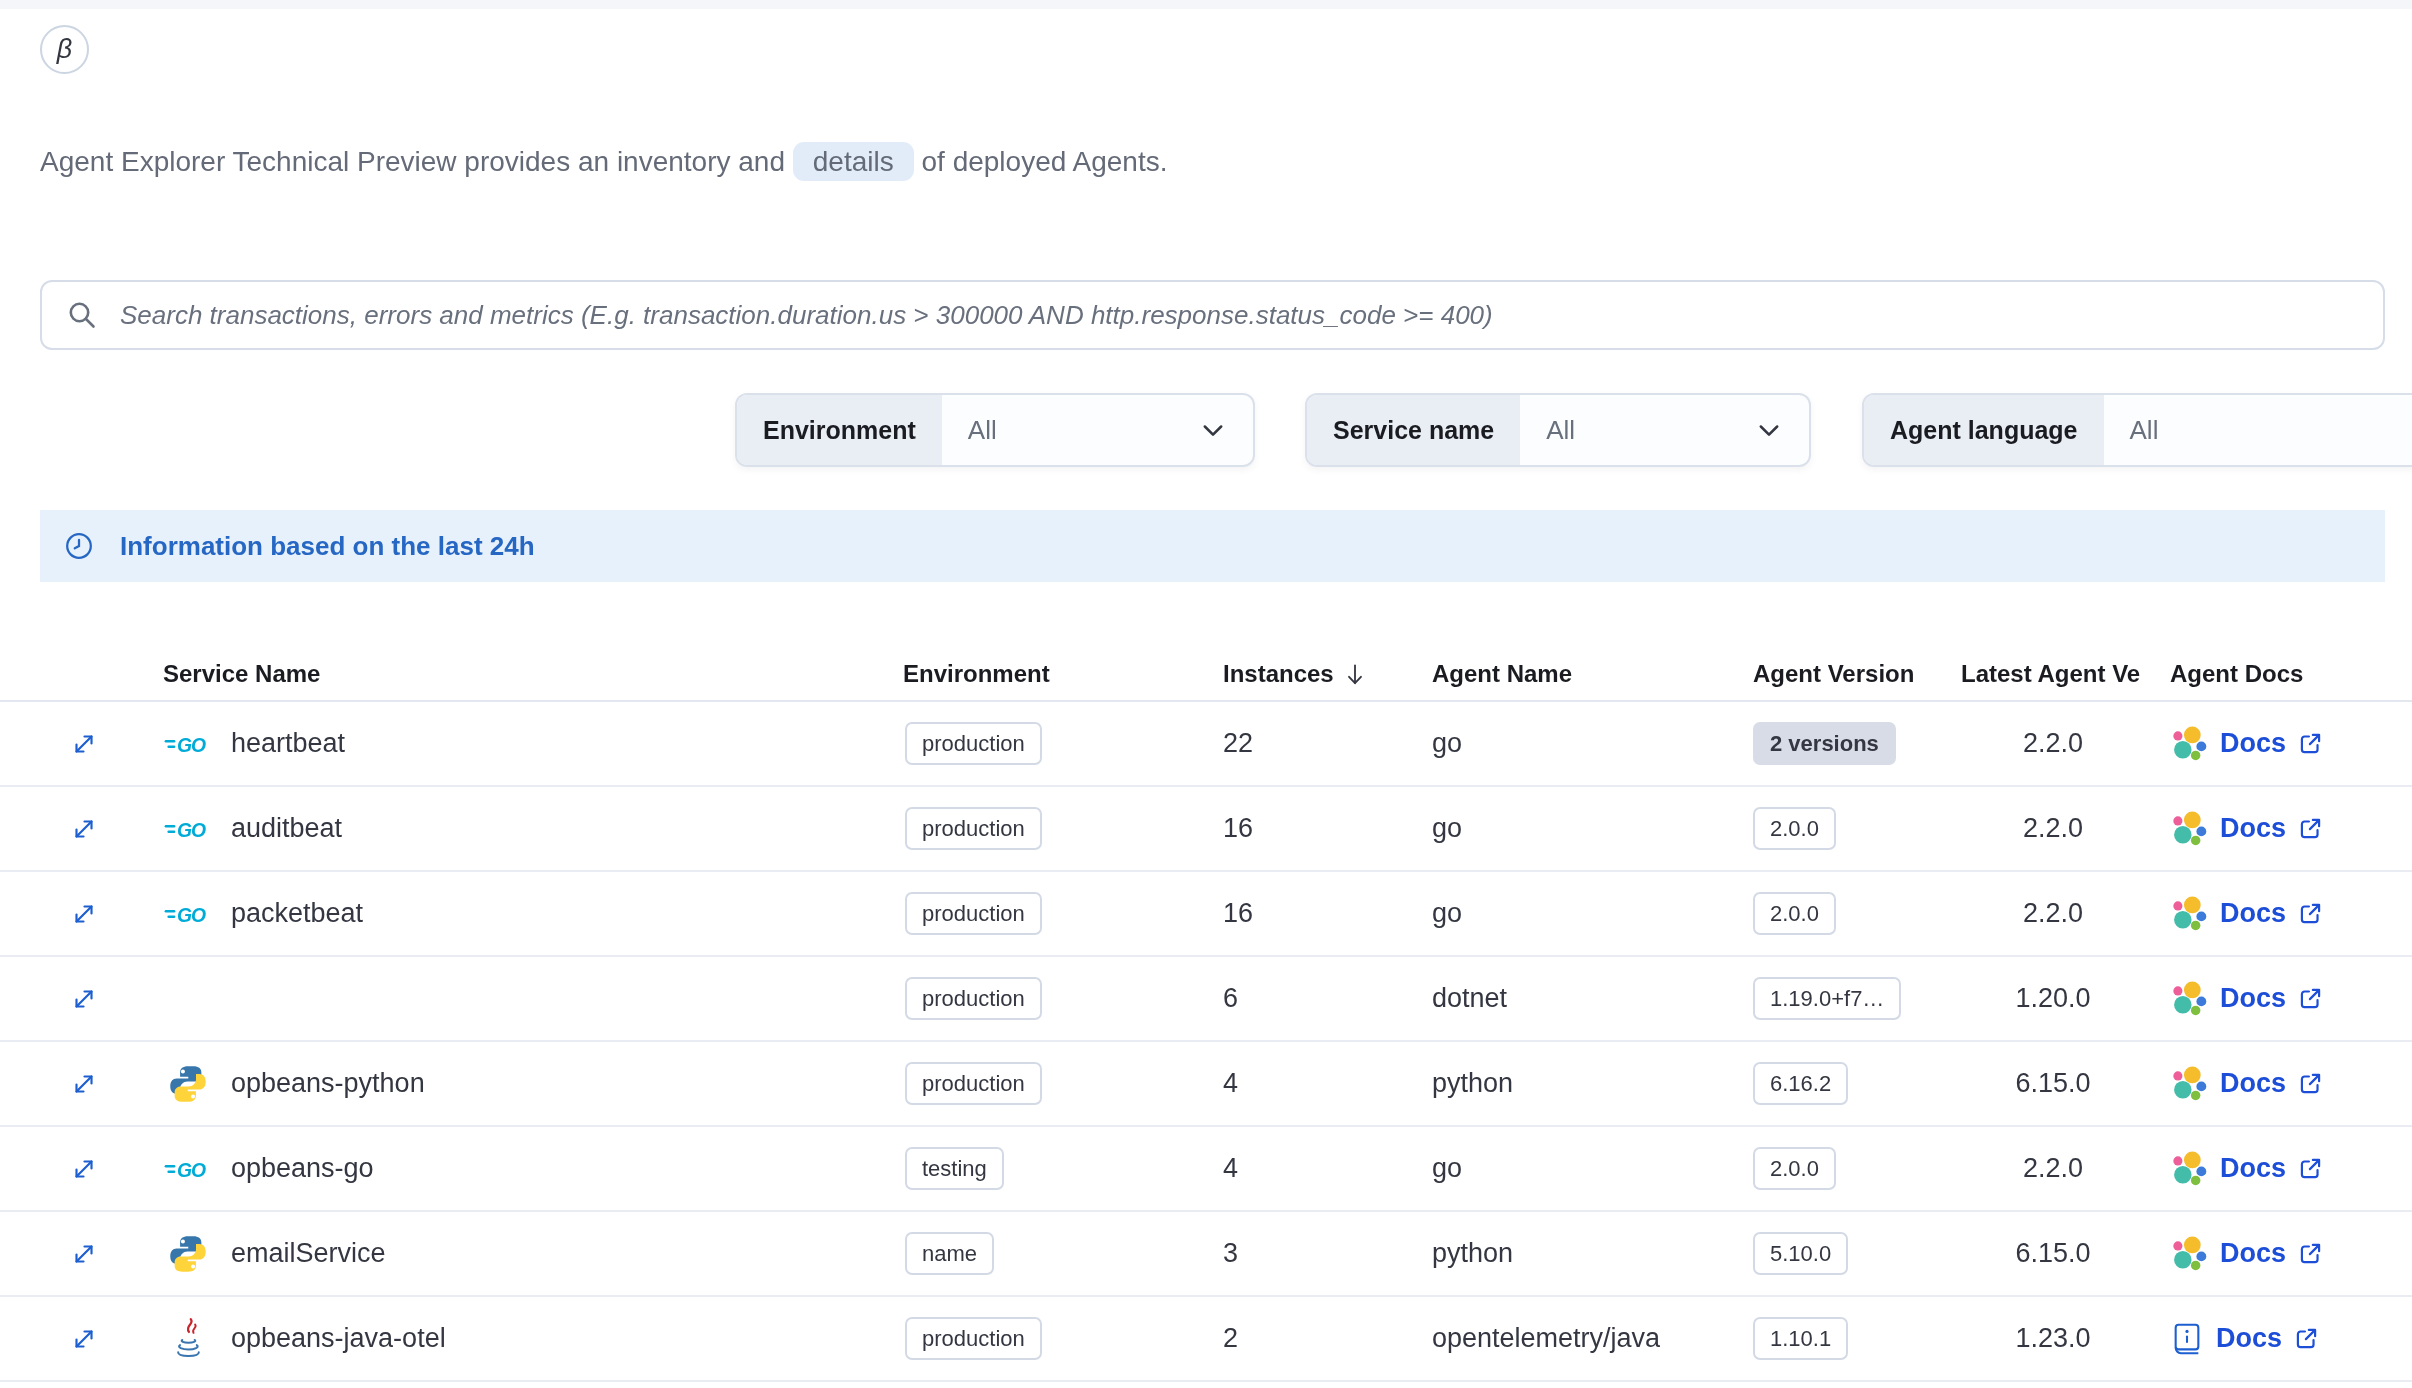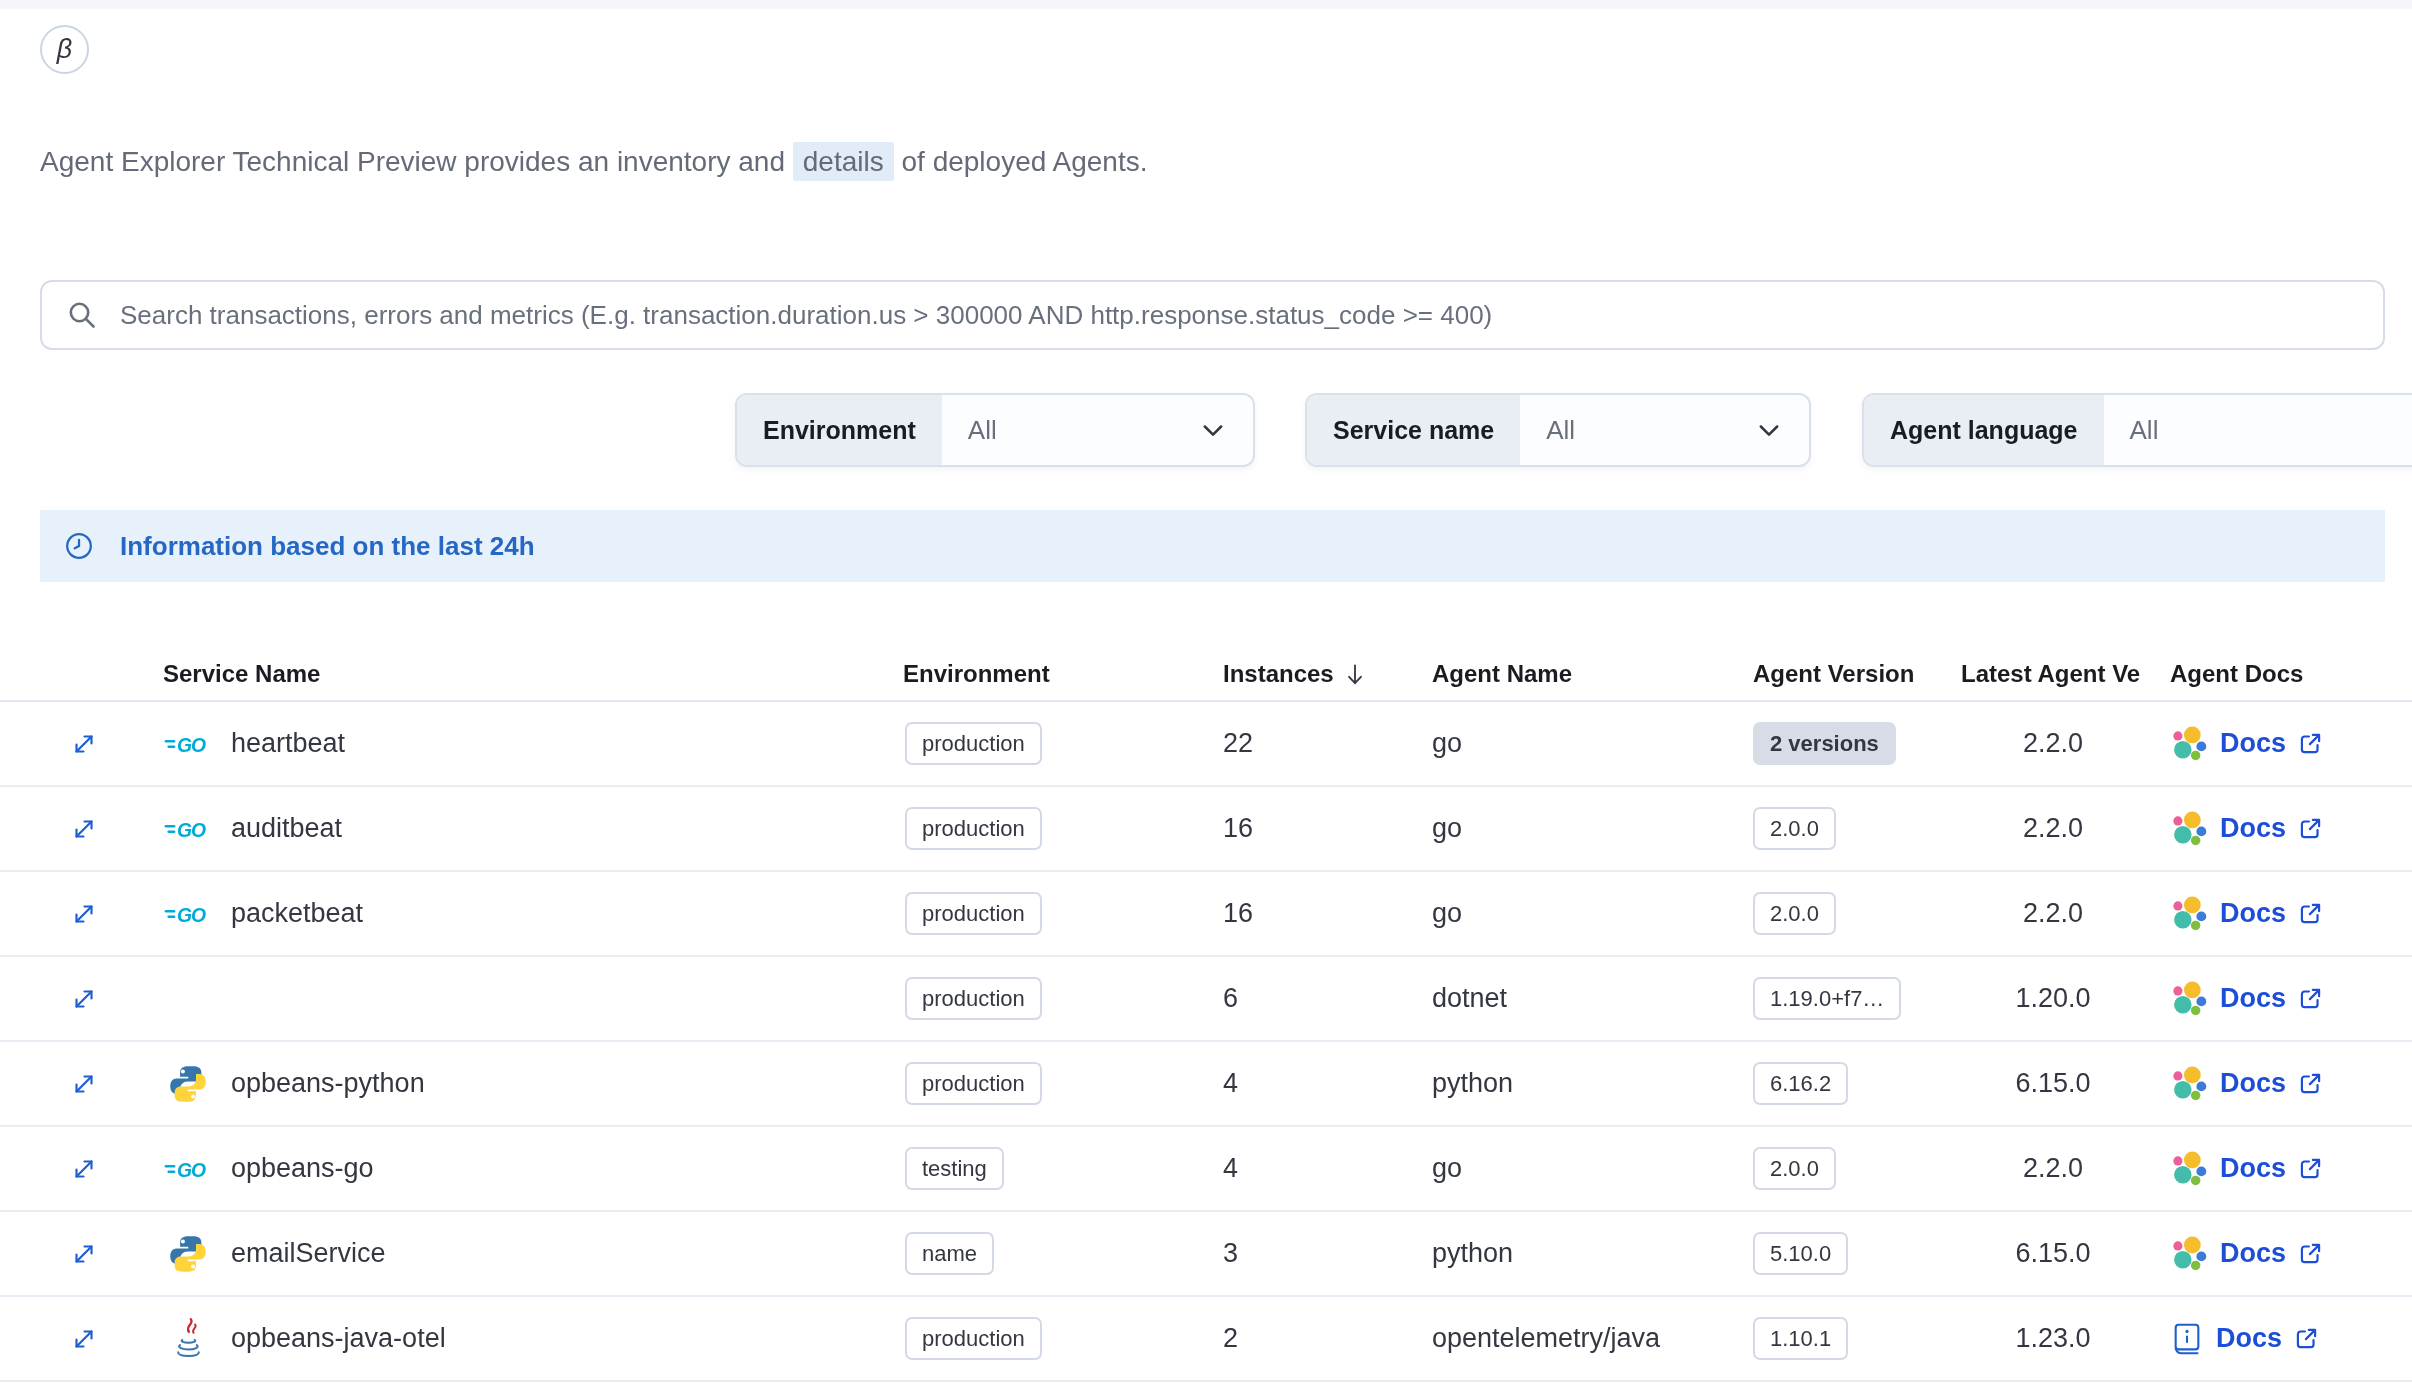--- a/index.html
+++ b/index.html
@@ -10,28 +10,28 @@
     font-family: "Liberation Sans", "DejaVu Sans", sans-serif;
   }
   .topstrip { position:absolute; left:0; top:0; width:2412px; height:9px; background:#f4f6fa; }
 
   
   .title-row { position:absolute; left:40px; top:22px; display:flex; align-items:flex-start; gap:20px; }
   .page-title { margin:0; font-size:51px; font-weight:700; color:#1a1c21; letter-spacing:-0.6px; line-height:1.2; }
   .beta { width:49px; height:49px; border:2px solid #ccd5e2; border-radius:50%; background:#fff;
           display:flex; align-items:center; justify-content:center; font-size:27px; font-style:italic; color:#343741; margin-top:3px; }
   .subtitle { position:absolute; left:40px; top:146px; font-size:28px; color:#646a77; }
-  .subtitle mark { background:#e2ecf9; color:inherit; padding:4px 10px; border-radius:2px; }
+  .subtitle mark { background:#e2ecf9; color:inherit; padding:4px 20px; border-radius:11px; }
 
   
   .searchbar { position:absolute; left:40px; top:280px; width:2345px; height:70px;
     border:2px solid #d6dde8; border-radius:12px; background:#fff;
     display:flex; align-items:center; gap:20px; padding:0 24px; }
   .searchbar input { flex:1; border:none; outline:none; background:transparent;
-    font-family:inherit; font-size:26px; color:#343741; }
+    font-family:inherit; font-size:26px; color:#343741;font-style:italic; }
   .searchbar input::placeholder { color:#69707d; opacity:1; }
 
   
   .filter { position:absolute; top:393px; height:74px; border:2px solid #dbe1eb; border-radius:12px;
     background:#fcfdfe; display:flex; align-items:stretch; overflow:hidden;
     box-shadow:0 3px 6px rgba(110,120,140,0.08); cursor:pointer; }
   .filter .flabel { background:#e9edf4; display:flex; align-items:center; padding:0 26px;
     font-size:25px; font-weight:700; color:#1a1c21; white-space:nowrap; }
   .filter .fvalue { flex:1; display:flex; align-items:center; padding:0 26px; font-size:26px; color:#69707d; }
   .filter .fchev { display:flex; align-items:center; padding-right:26px; }

